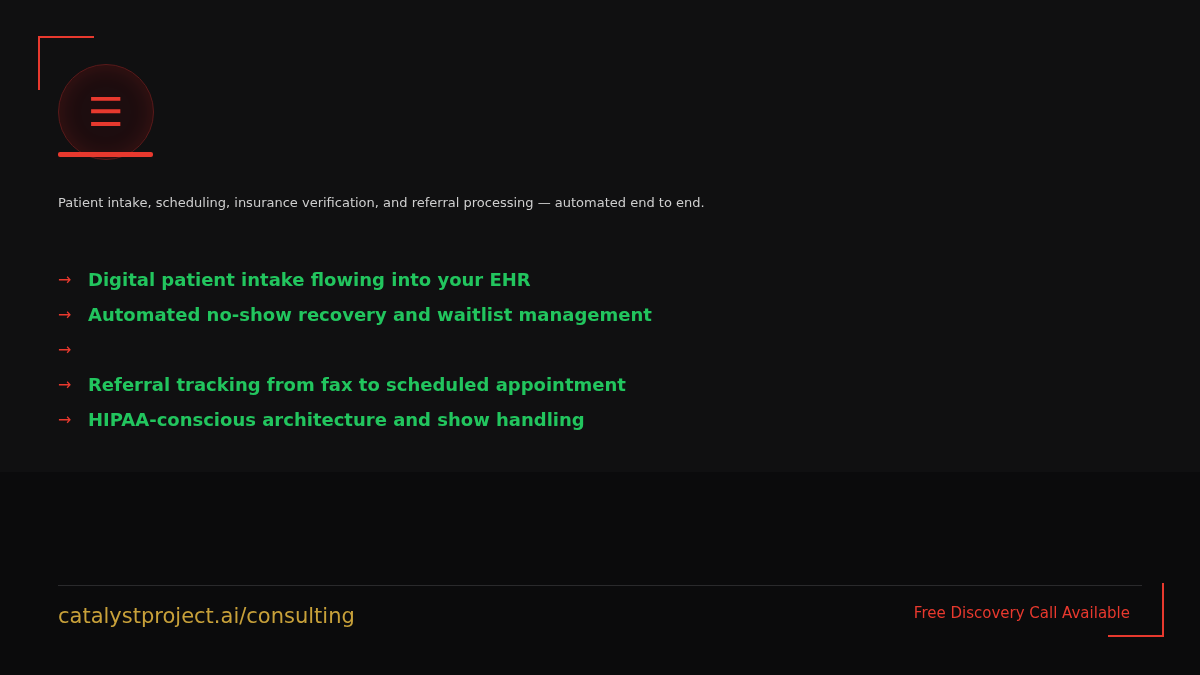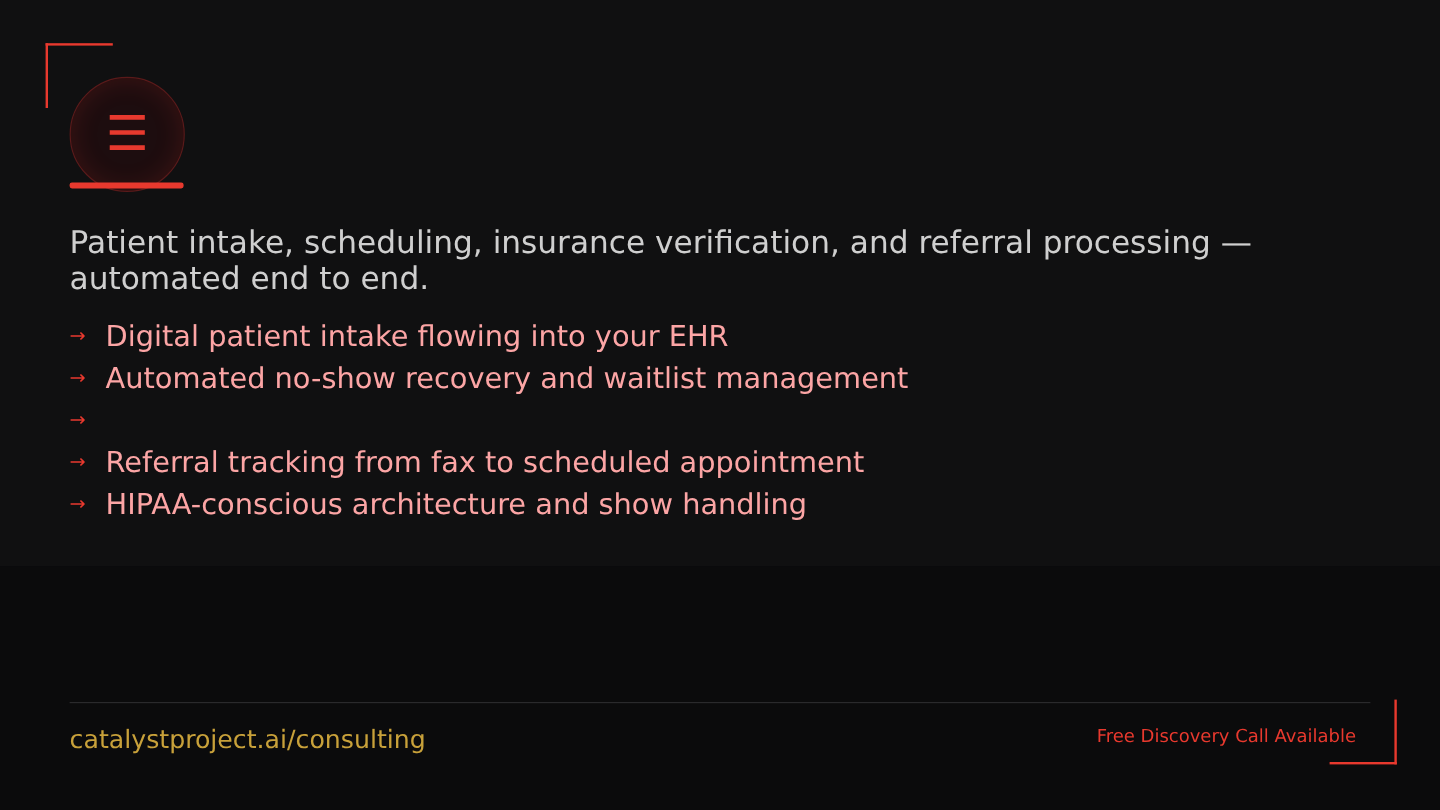--- a/index.html
+++ b/index.html
@@ -99,21 +99,21 @@
     color: #ffffff;
     white-space: nowrap;
     font-family: "DejaVu Sans", sans-serif;
   }
 
   .subtitle {
     position: absolute;
     left: 58px;
     top: 188px;
     width: 1050px;
-    font-size: 26px;
+    font-size: 13px;
     line-height: 30px;
     color: #cfcfcf;
     font-family: "DejaVu Sans", sans-serif;
   }
 
   .bullets {
     position: absolute;
     left: 58px;
     top: 268px;
     width: 1060px;
@@ -125,24 +125,25 @@
   }
   .bullet-arrow {
     color: #e8392e;
     font-size: 16px;
     line-height: 24px;
     width: 30px;
     flex: 0 0 30px;
     font-family: "DejaVu Sans", sans-serif;
   }
   .bullet-text {
-    font-size: 24px;
+    font-size: 18px;
     line-height: 24px;
-    color: #fca5a5;
-    font-family: "DejaVu Sans", sans-serif;
+    color: #22c55e;
+    font-family: "DejaVu Sans", sans-serif;
+    font-weight: bold;
   }
 
   .footer-rule {
     position: absolute;
     left: 58px;
     right: 58px;
     top: 585px;
     height: 1px;
     background: #2a2a2c;
   }

